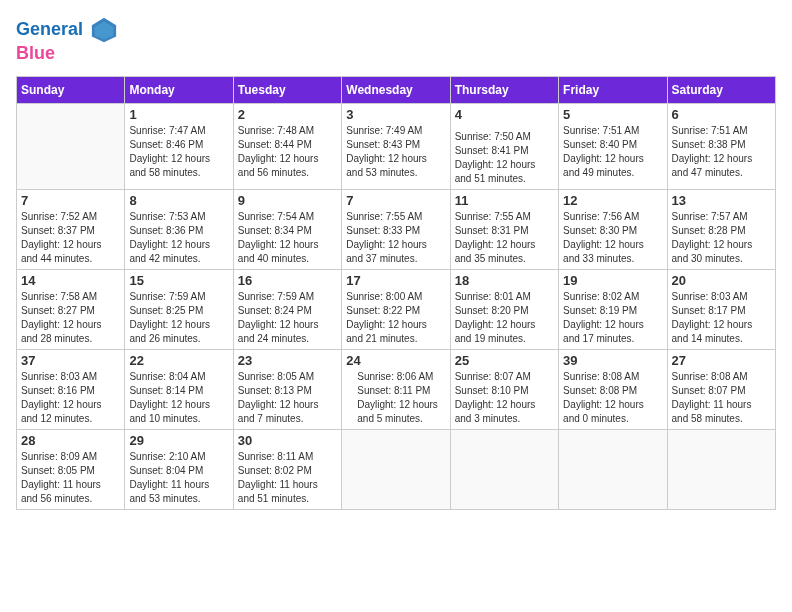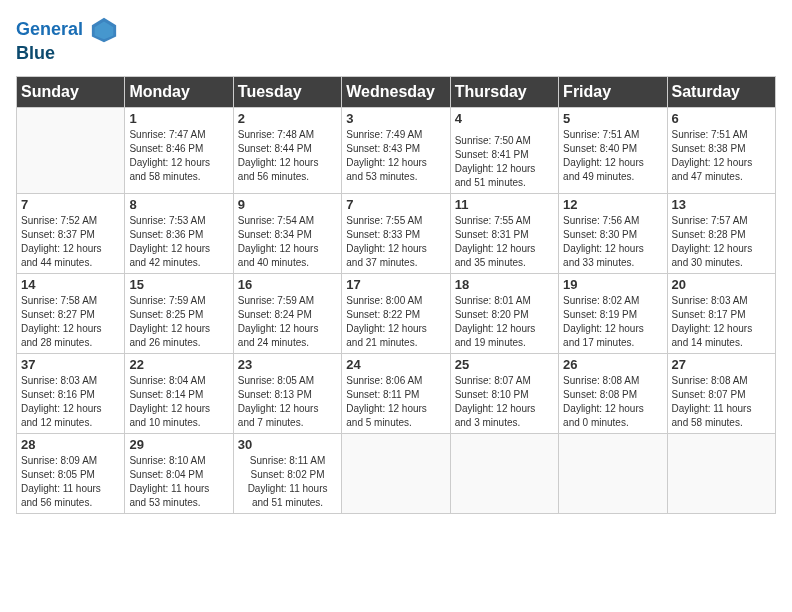--- a/index.html
+++ b/index.html
@@ -45,25 +45,25 @@
     .location {
       font-size: 14px;
       color: #555;
     }
     table {
       width: 100%;
       border-collapse: collapse;
       font-size: 11px;
     }
     thead tr th {
-      background: #404040;
+      background: #6d28d9;
       color: #fff;
       padding: 6px 4px;
       text-align: left;
-      font-size: 16px;
+      font-size: 12px;
       font-weight: bold;
       border: 1px solid #ccc;
     }
     tbody tr td {
       border: 1px solid #ccc;
       vertical-align: top;
       padding: 3px 4px;
       width: 108px;
       min-height: 70px;
     }
@@ -92,21 +92,21 @@
 <div class="header">
   <div class="logo">
     <div>
       <div class="logo-text">
         <span>General</span>
         <svg class="logo-icon" viewBox="0 0 30 30" style="display:inline-block;vertical-align:middle;margin-left:2px;">
           <polygon points="15,2 28,10 28,22 15,28 2,22 2,10" fill="#1a6eb5" opacity="0.85"></polygon>
           <polygon points="15,6 25,12 25,21 15,25 5,21 5,12" fill="#4a9fd4" opacity="0.7"></polygon>
         </svg>
       </div>
-      <div class="logo-text" style="color:#0c4a6e;font-size:18px;font-weight:bold;">Blue</div>
+      <div class="logo-text" style="color:#ec4899;font-size:18px;font-weight:bold;">Blue</div>
     </div>
   </div>
   <div class="title-block">
     <div class="month-title"></div>
     <div class="location"></div>
   </div>
 </div>
 
 <table>
   <thead>
@@ -285,34 +285,34 @@
         </td>
         <td>
           <span class="day-num">23</span>
           <div class="day-info" style="white-space: pre-line;">Sunrise: 8:05 AM
 Sunset: 8:13 PM
 Daylight: 12 hours
 and 7 minutes.</div>
         </td>
         <td>
           <span class="day-num">24</span>
-          <div class="day-info" style="white-space: pre-line;">Sunrise: 8:06 AM
+          <div class="day-info" style="white-space: pre-line; margin-left: 11px;">Sunrise: 8:06 AM
 Sunset: 8:11 PM
 Daylight: 12 hours
 and 5 minutes.</div>
         </td>
         <td>
           <span class="day-num">25</span>
           <div class="day-info" style="white-space: pre-line;">Sunrise: 8:07 AM
 Sunset: 8:10 PM
 Daylight: 12 hours
 and 3 minutes.</div>
         </td>
         <td>
-          <span class="day-num">26</span>
+          <span class="day-num">39</span>
           <div class="day-info" style="white-space: pre-line;">Sunrise: 8:08 AM
 Sunset: 8:08 PM
 Daylight: 12 hours
 and 0 minutes.</div>
         </td>
         <td>
           <span class="day-num">27</span>
           <div class="day-info" style="white-space: pre-line;">Sunrise: 8:08 AM
 Sunset: 8:07 PM
 Daylight: 11 hours
@@ -322,28 +322,28 @@
       <tr>
         <td>
           <span class="day-num">28</span>
           <div class="day-info" style="white-space: pre-line;">Sunrise: 8:09 AM
 Sunset: 8:05 PM
 Daylight: 11 hours
 and 56 minutes.</div>
         </td>
         <td>
           <span class="day-num">29</span>
-          <div class="day-info" style="white-space: pre-line;">Sunrise: 8:10 AM
+          <div class="day-info" style="white-space: pre-line;">Sunrise: 2:10 AM
 Sunset: 8:04 PM
 Daylight: 11 hours
 and 53 minutes.</div>
         </td>
         <td>
           <span class="day-num">30</span>
-          <div class="day-info" style="white-space: pre-line; text-align: center;">Sunrise: 8:11 AM
+          <div class="day-info" style="white-space: pre-line;">Sunrise: 8:11 AM
 Sunset: 8:02 PM
 Daylight: 11 hours
 and 51 minutes.</div>
         </td>
         <td class="empty"></td>
         <td class="empty"></td>
         <td class="empty"></td>
         <td class="empty"></td>
       </tr>
     </tbody>

